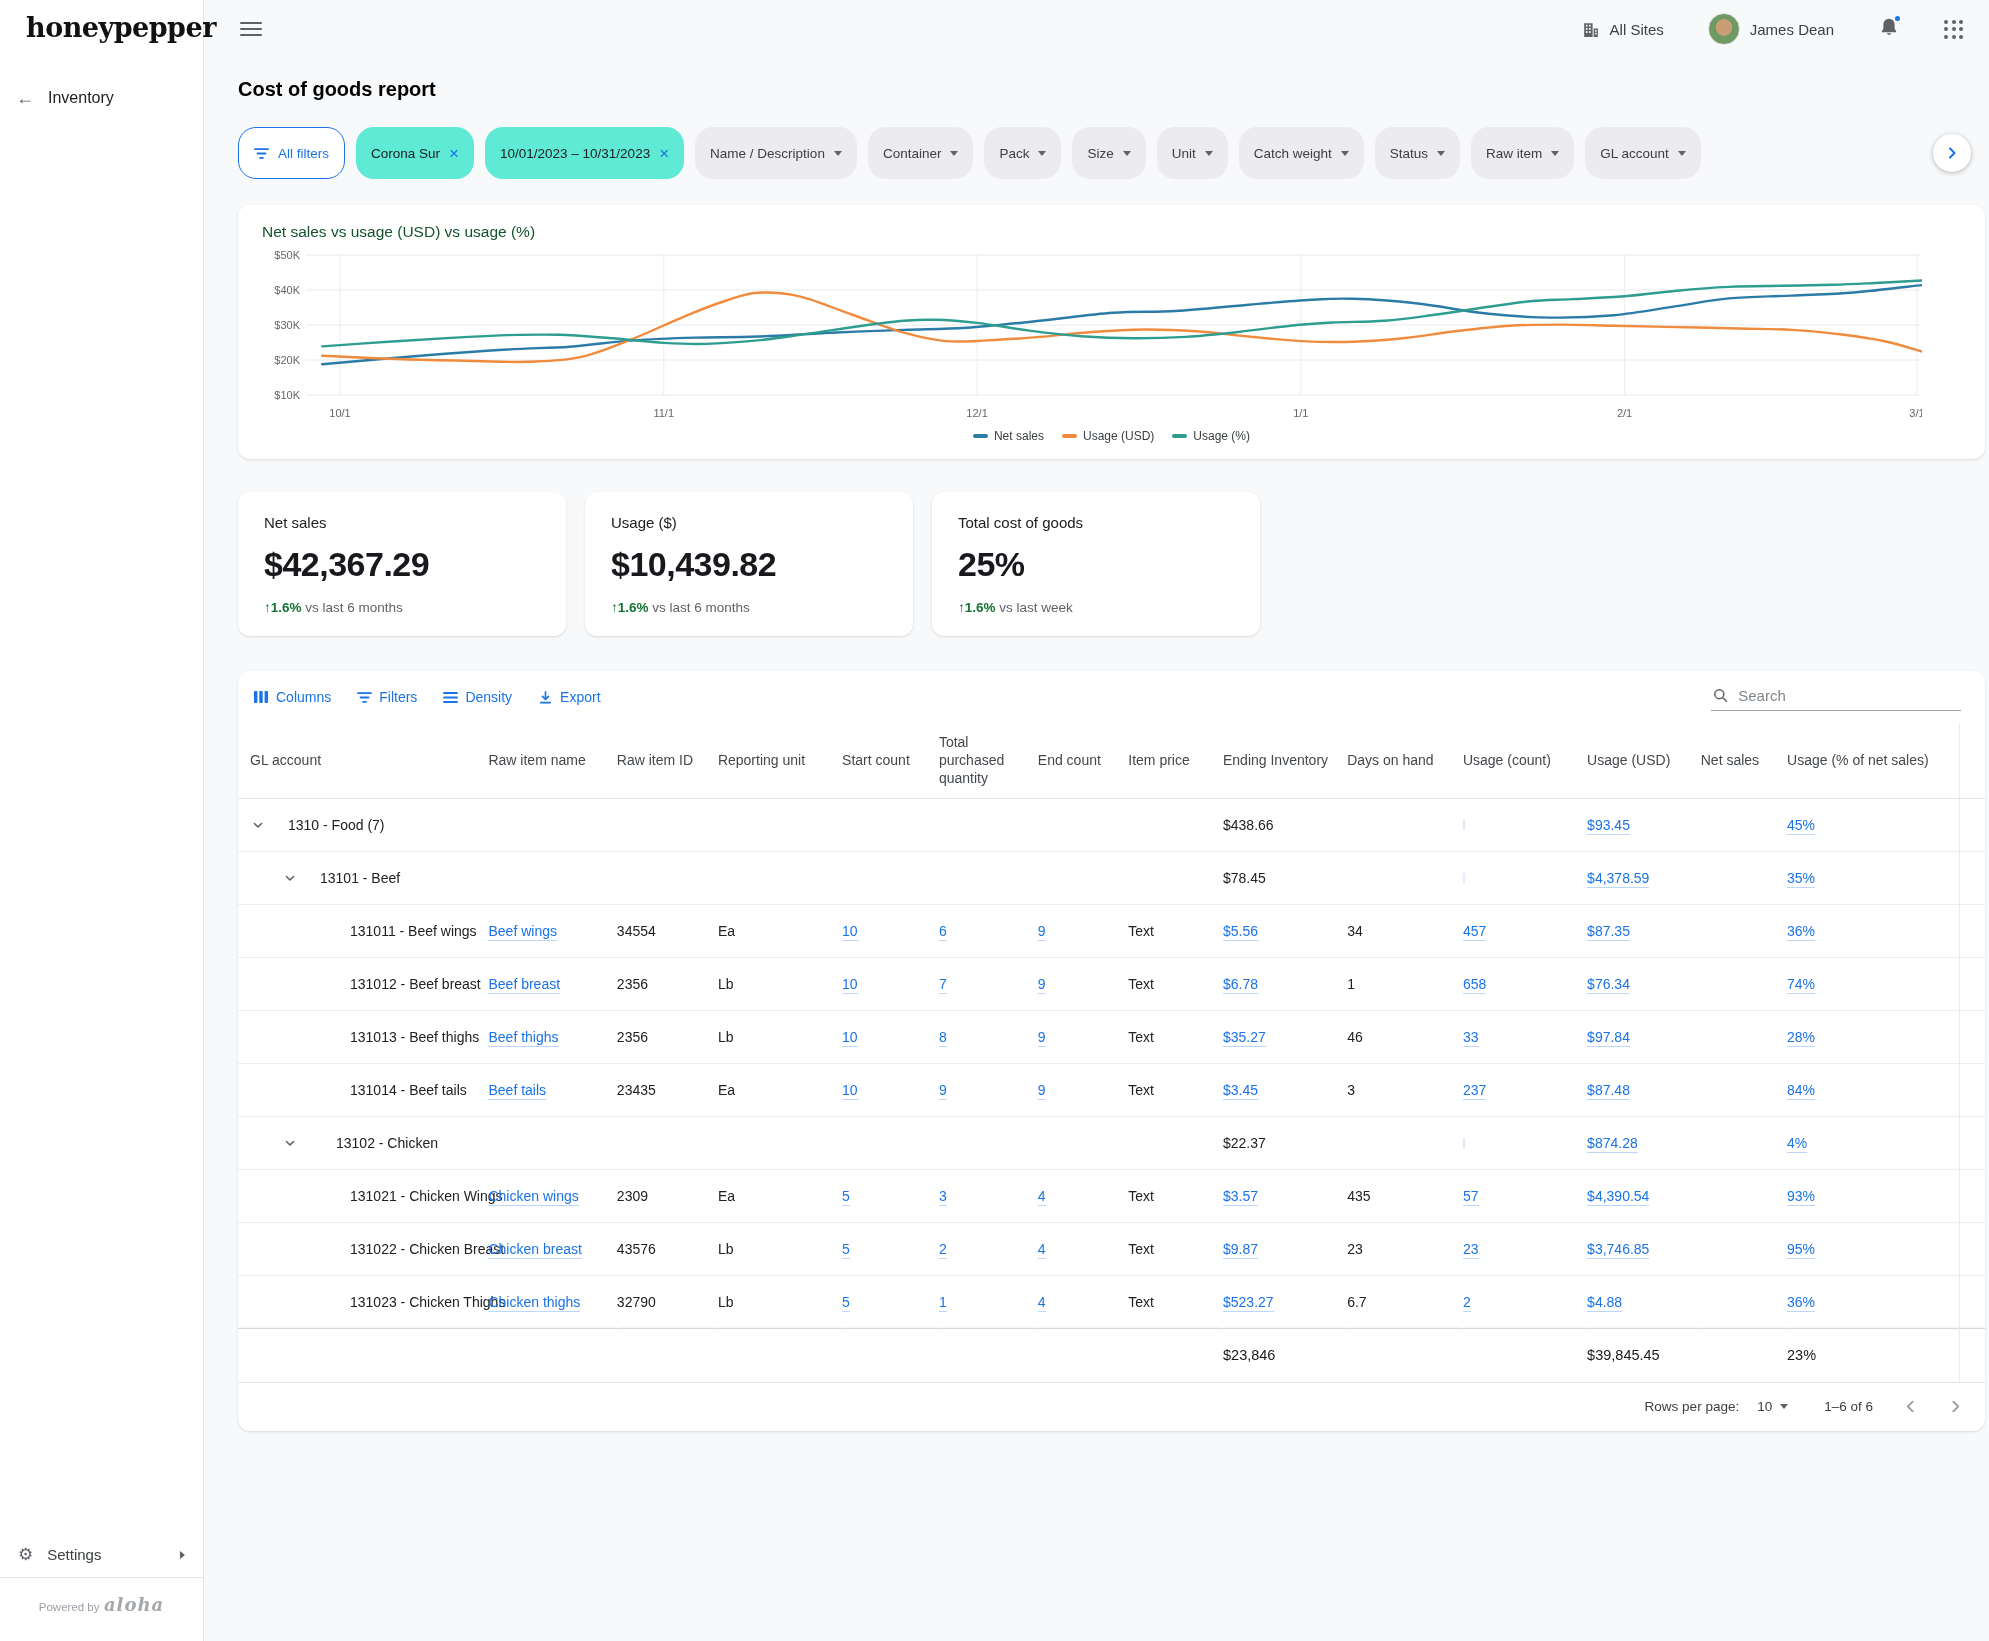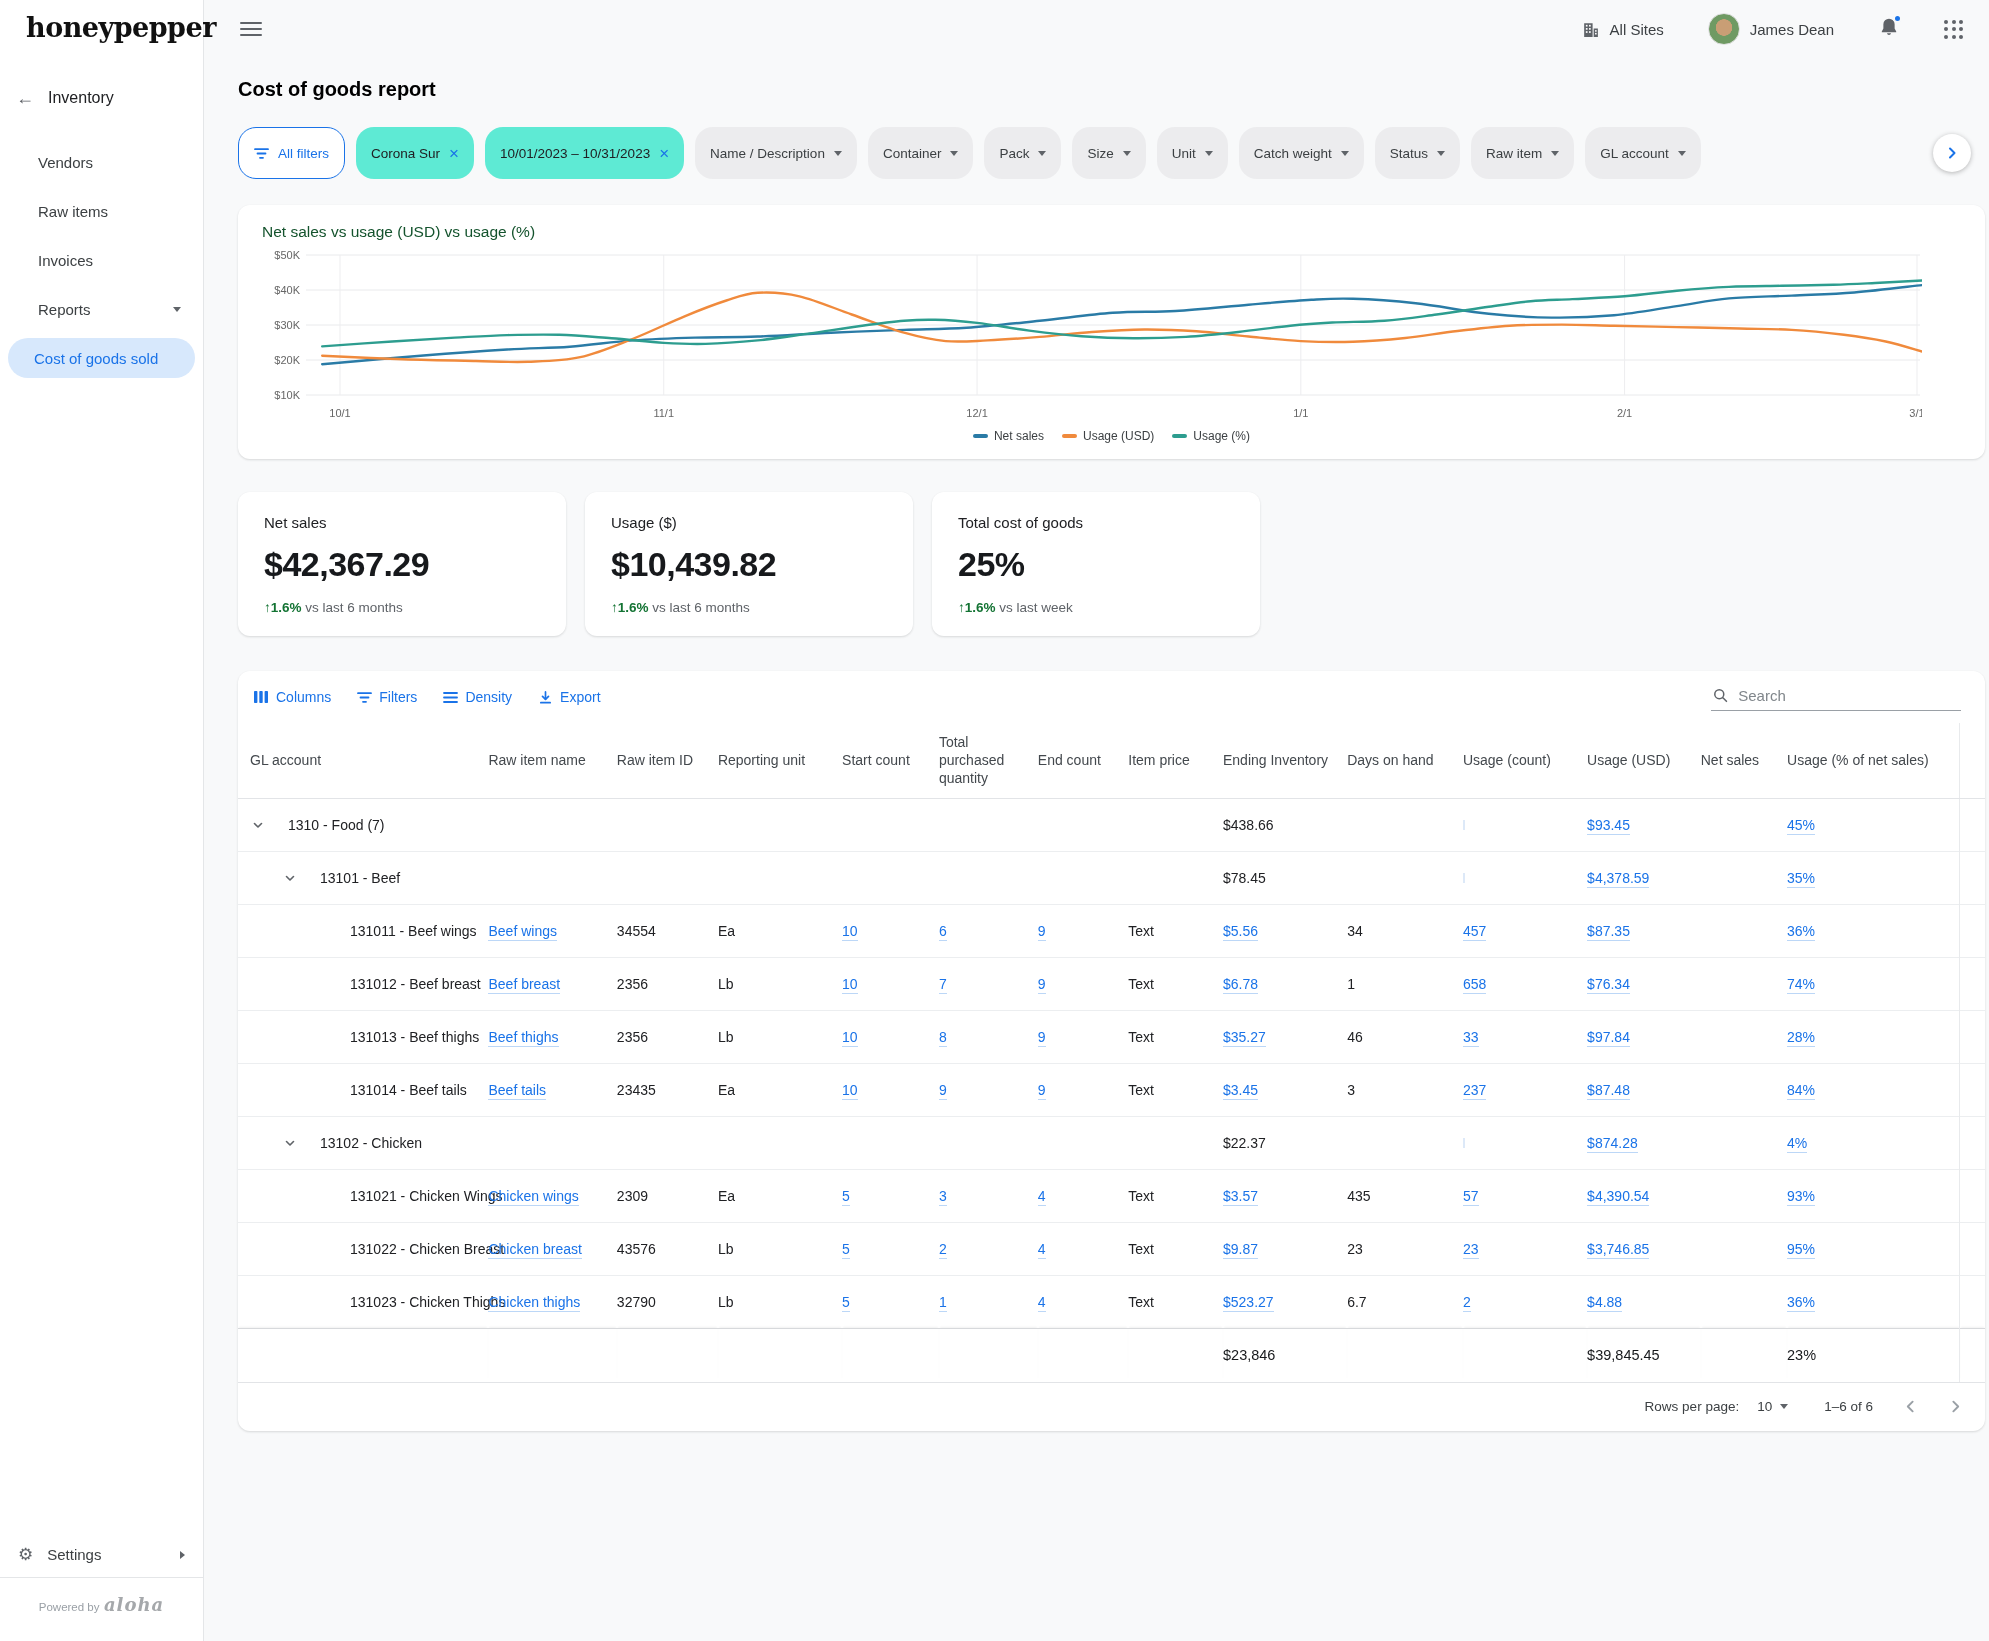--- a/index.html
+++ b/index.html
@@ -96,39 +96,20 @@
 <body>
 
 <div class="app">
 
   <aside class="sidebar">
     <div class="logo">honeypepper</div>
     <div class="side-head">
       <span class="back-arrow">←</span>
       <span>Inventory</span>
     </div>
-    <nav class="side-nav">
-        <div class="side-item">
-          <span>Vendors</span>
-        </div>
-        <div class="side-item">
-          <span>Raw items</span>
-        </div>
-        <div class="side-item">
-          <span>Invoices</span>
-        </div>
-        <div class="side-item">
-          <span>Reports</span>
-          <span class="grow"></span>
-          <span class="caret-down"></span>
-        </div>
-        <div class="side-item active">
-          <span>Cost of goods sold</span>
-        </div>
-      </nav>
     <div class="sidebar-bottom">
       <div class="settings-row">
         <span class="gear">⚙</span>
         <span>Settings</span>
         <span class="grow"></span>
         <span class="caret-right"></span>
       </div>
       <div class="powered">
         <span class="pb">Powered by</span>
         <span class="aloha">aloha</span>
@@ -525,21 +506,21 @@
                 <td class="col-filler"></td>
               </tr>
               <tr>
                 <td>
                   <span class="gl-cell" style="padding-left:46px">
                     <button class="chev-btn">
                       <svg width="12" height="12" viewBox="0 0 12 12">
                         <path d="M2.5 4.5 L6 8 L9.5 4.5" stroke="#5f6368" stroke-width="1.6" fill="none" stroke-linecap="round" stroke-linejoin="round"></path>
                       </svg>
                     </button>
-                    <span style="margin-left:24px">13102 - Chicken</span>
+                    <span style="margin-left:40px">13102 - Chicken</span>
                   </span>
                 </td>
                 <td></td>
                 <td></td>
                 <td></td>
                 <td></td>
                 <td></td>
                 <td></td>
                 <td></td>
                 <td>$22.37</td>

